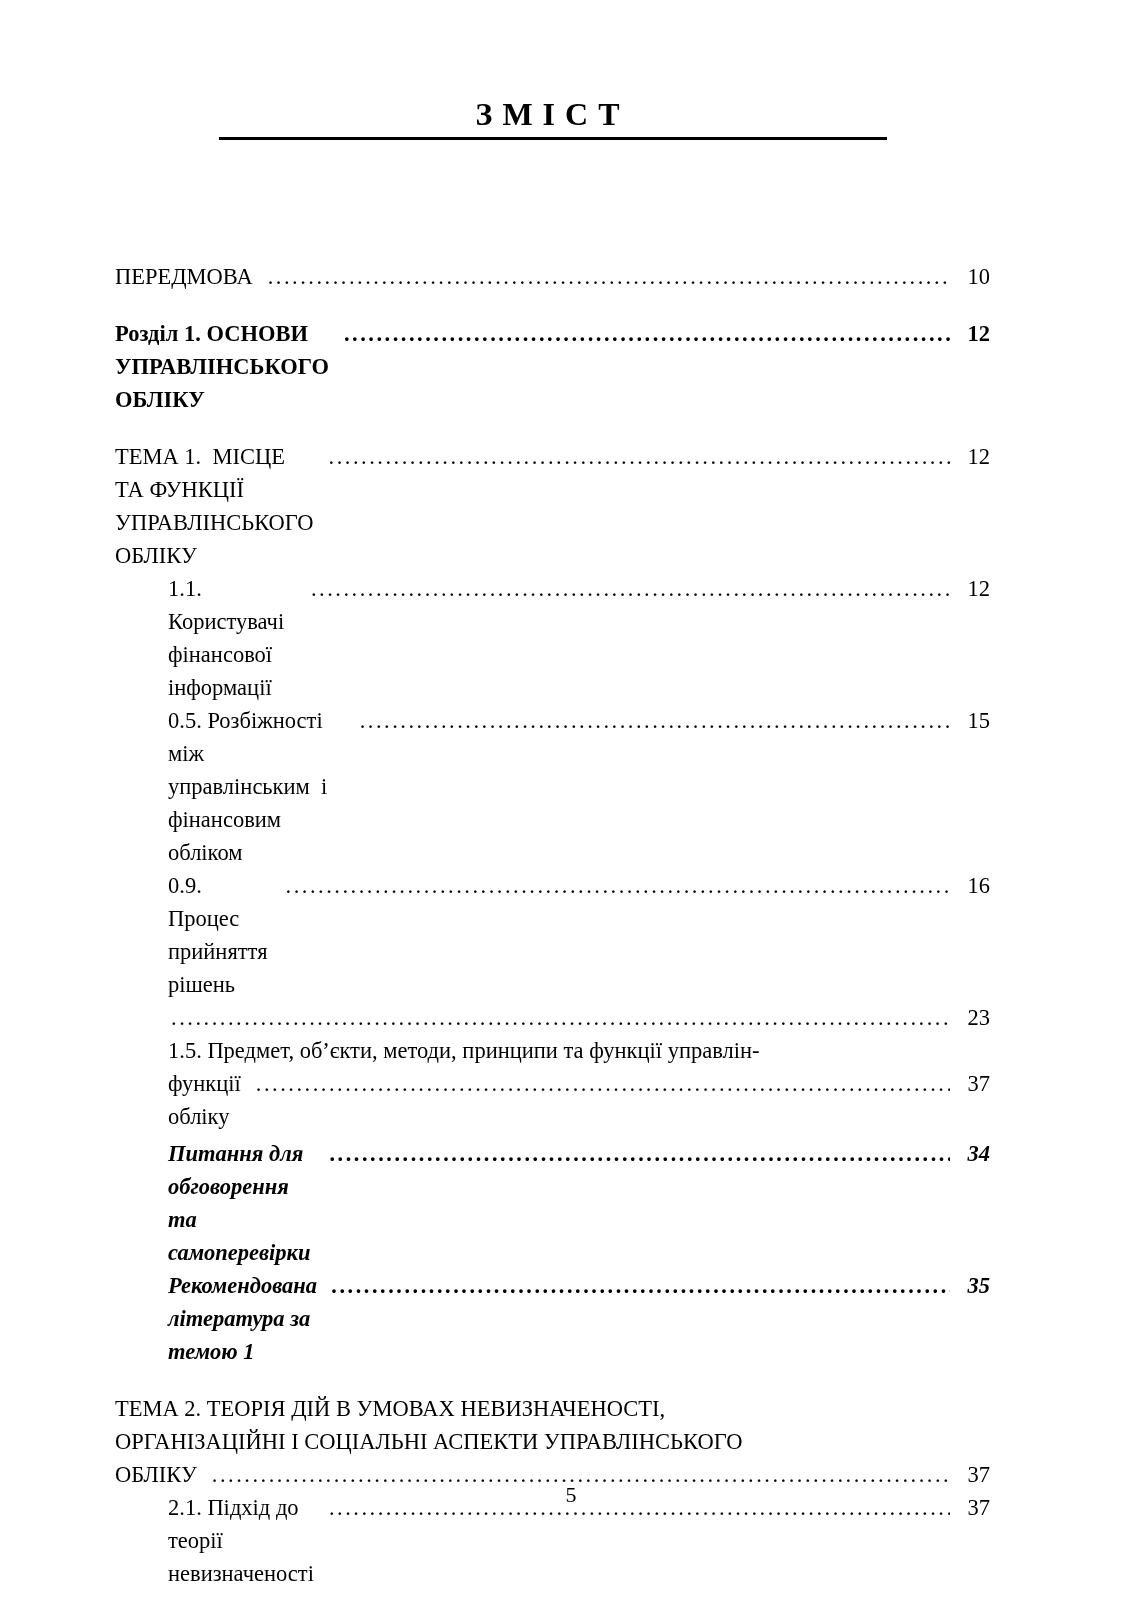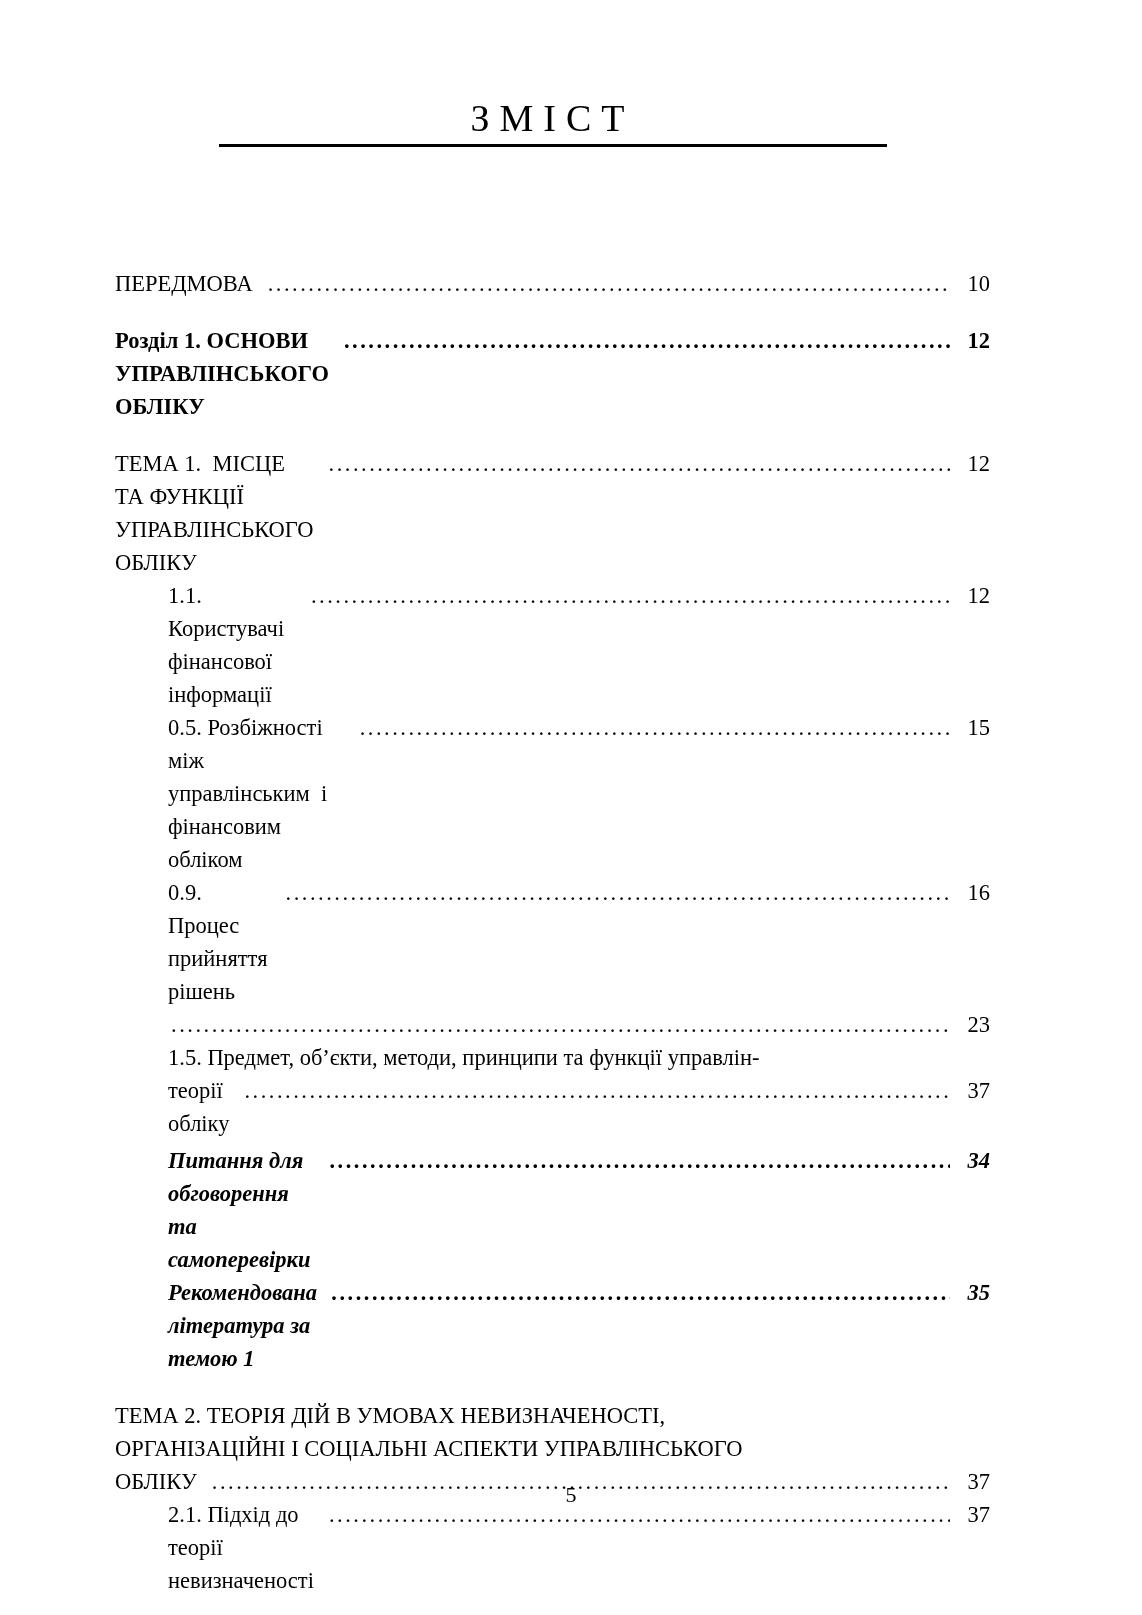--- a/index.html
+++ b/index.html
@@ -22,22 +22,22 @@
     text-align: center;
     margin-bottom: 120px;
   }
   .title-underline {
     display: inline-block;
     width: 668px;
     border-bottom: 3px solid #000;
     padding-bottom: 4px;
   }
   .title-text {
-    font-size: 38px;
-    font-weight: normal;
+    font-size: 32px;
+    font-weight: bold;
     letter-spacing: 10px;
   }
   .toc {
     font-size: 22.5px;
     line-height: 33px;
   }
   .entry { }
   .entry.gap-section { margin-top: 24px; }
   .entry.gap-small { margin-top: 4px; }
   .entry.indent-1 { padding-left: 53px; }
@@ -98,21 +98,21 @@
         <div class="line lastline"><span class="text">0.5. Розбіжності між управлінським  і фінансовим обліком</span><span class="dots"></span><span class="pagenum">15</span></div>
       </div>
       <div class="entry style-plain indent-1">
         <div class="line lastline"><span class="text">0.9. Процес прийняття рішень</span><span class="dots"></span><span class="pagenum">16</span></div>
       </div>
       <div class="entry style-plain indent-1">
         <div class="line lastline"><span class="dots"></span><span class="pagenum">23</span></div>
       </div>
       <div class="entry style-plain indent-1">
         <div class="line"><span class="text">1.5. Предмет, об’єкти, методи, принципи та функції управлін-</span></div>
-        <div class="line lastline"><span class="text">теорії обліку</span><span class="dots"></span><span class="pagenum">37</span></div>
+        <div class="line lastline"><span class="text">функції обліку</span><span class="dots"></span><span class="pagenum">37</span></div>
       </div>
       <div class="entry style-italic indent-1 gap-small">
         <div class="line lastline"><span class="text">Питання для обговорення та самоперевірки</span><span class="dots"></span><span class="pagenum">34</span></div>
       </div>
       <div class="entry style-italic indent-1">
         <div class="line lastline"><span class="text">Рекомендована література за темою 1</span><span class="dots"></span><span class="pagenum">35</span></div>
       </div>
       <div class="entry style-plain indent-0 gap-section">
         <div class="line"><span class="text">ТЕМА 2. ТЕОРІЯ ДІЙ В УМОВАХ НЕВИЗНАЧЕНОСТІ,</span></div>
         <div class="line"><span class="text">ОРГАНІЗАЦІЙНІ І СОЦІАЛЬНІ АСПЕКТИ УПРАВЛІНСЬКОГО</span></div>

